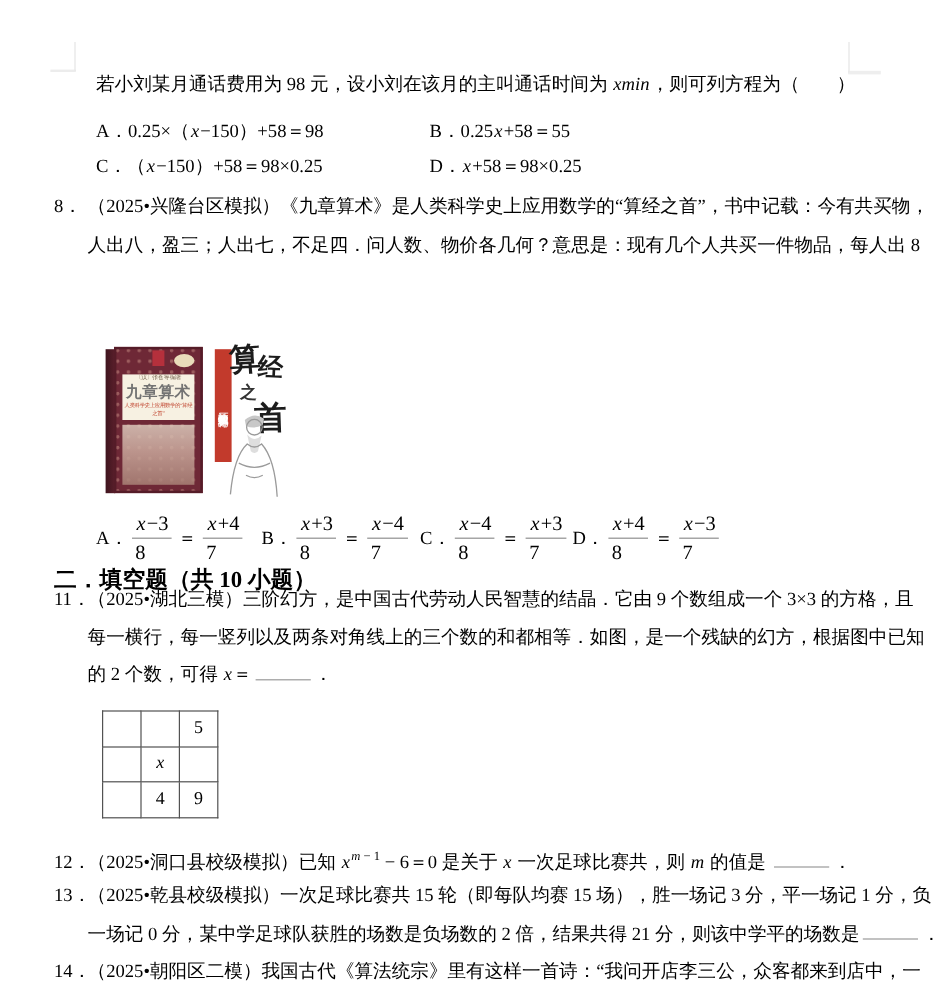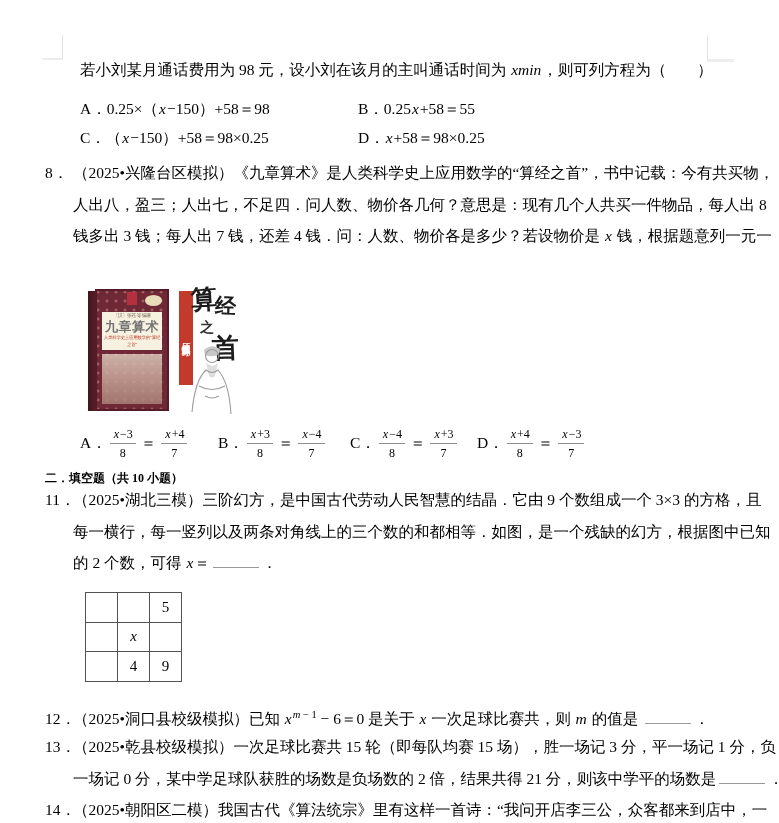--- a/index.html
+++ b/index.html
@@ -21,25 +21,25 @@
   .line{height:31.6px;line-height:31.6px;white-space:nowrap;}
   .qnum{display:inline-block;width:28px;margin-left:-28px;}
   .v{font-style:italic;padding:0 1px;}
   .sup{vertical-align:super;font-size:10.5px;font-style:italic;}
   .sup-r{vertical-align:super;font-size:10.5px;}
   .blank{display:inline-block;width:46px;height:4px;border-bottom:1.2px solid #9a9a9a;margin:0 3px;}
   
   .opt{position:absolute;white-space:nowrap;}
   
   .fopt{position:absolute;display:inline-flex;align-items:center;white-space:nowrap;}
-  .frac{display:inline-block;text-align:center;font-size:12px;line-height:1;margin:0 3px;}
+  .frac{display:inline-block;text-align:left;font-size:17px;line-height:1;margin:0 3px;}
   .frac .num{display:block;padding:0 3px 2.5px;}
   .frac .den{display:block;border-top:1.6px solid #8f8f8f;padding:3px 3px 0;}
   .feq{margin:0 2px;}
-  .sec-title{font-weight:bold;font-size:12px;}
+  .sec-title{font-weight:bold;font-size:19px;}
   
   table.magic{border-collapse:collapse;}
   table.magic td{
     width:31px;height:28.5px;border:1.6px solid #525252;
     text-align:center;vertical-align:middle;font-size:15px;padding:0;
   }
   table.magic td.varcell{font-style:italic;}
   
   .bookfig{position:absolute;left:85px;top:286px;width:152px;height:129px;background:#fff;}
   .bcover{position:absolute;left:10px;top:3px;width:74px;height:122px;
@@ -92,21 +92,20 @@
 <div class="opt" style="left:80px;top:127.5px;">
   <span>C．</span><span>（</span><span class="v">x</span><span>−150）+58＝98×0.25</span>
 </div>
 <div class="opt" style="left:358px;top:127.5px;">
   <span>D．</span><span></span><span class="v">x</span><span>+58＝98×0.25</span>
 </div>
 
 <div class="qblock" style="top:157px;">
   <div class="line"><span class="qnum">8．</span><span>（2025•兴隆台区模拟）《九章算术》是人类科学史上应用数学的“算经之首”，书中记载：今有共买物，</span></div>
   <div class="line">人出八，盈三；人出七，不足四．问人数、物价各几何？意思是：现有几个人共买一件物品，每人出 8</div>
-  <div class="line"><span>钱多出 3 钱；每人出 7 钱，还差 4 钱．问：人数、物价各是多少？若设物价是 </span><span class="v">x</span><span> 钱，根据题意列一元一</span></div>
 </div>
 
 <div class="bookfig">
   <div class="bspine"></div>
   <div class="bcover"></div>
   <div class="btag"></div>
   <div class="bsticker"></div>
   <div class="bpanel">
     <div class="bauthor">〔汉〕张苍 等 编著</div>
     <div class="btitle">九章算术</div>

